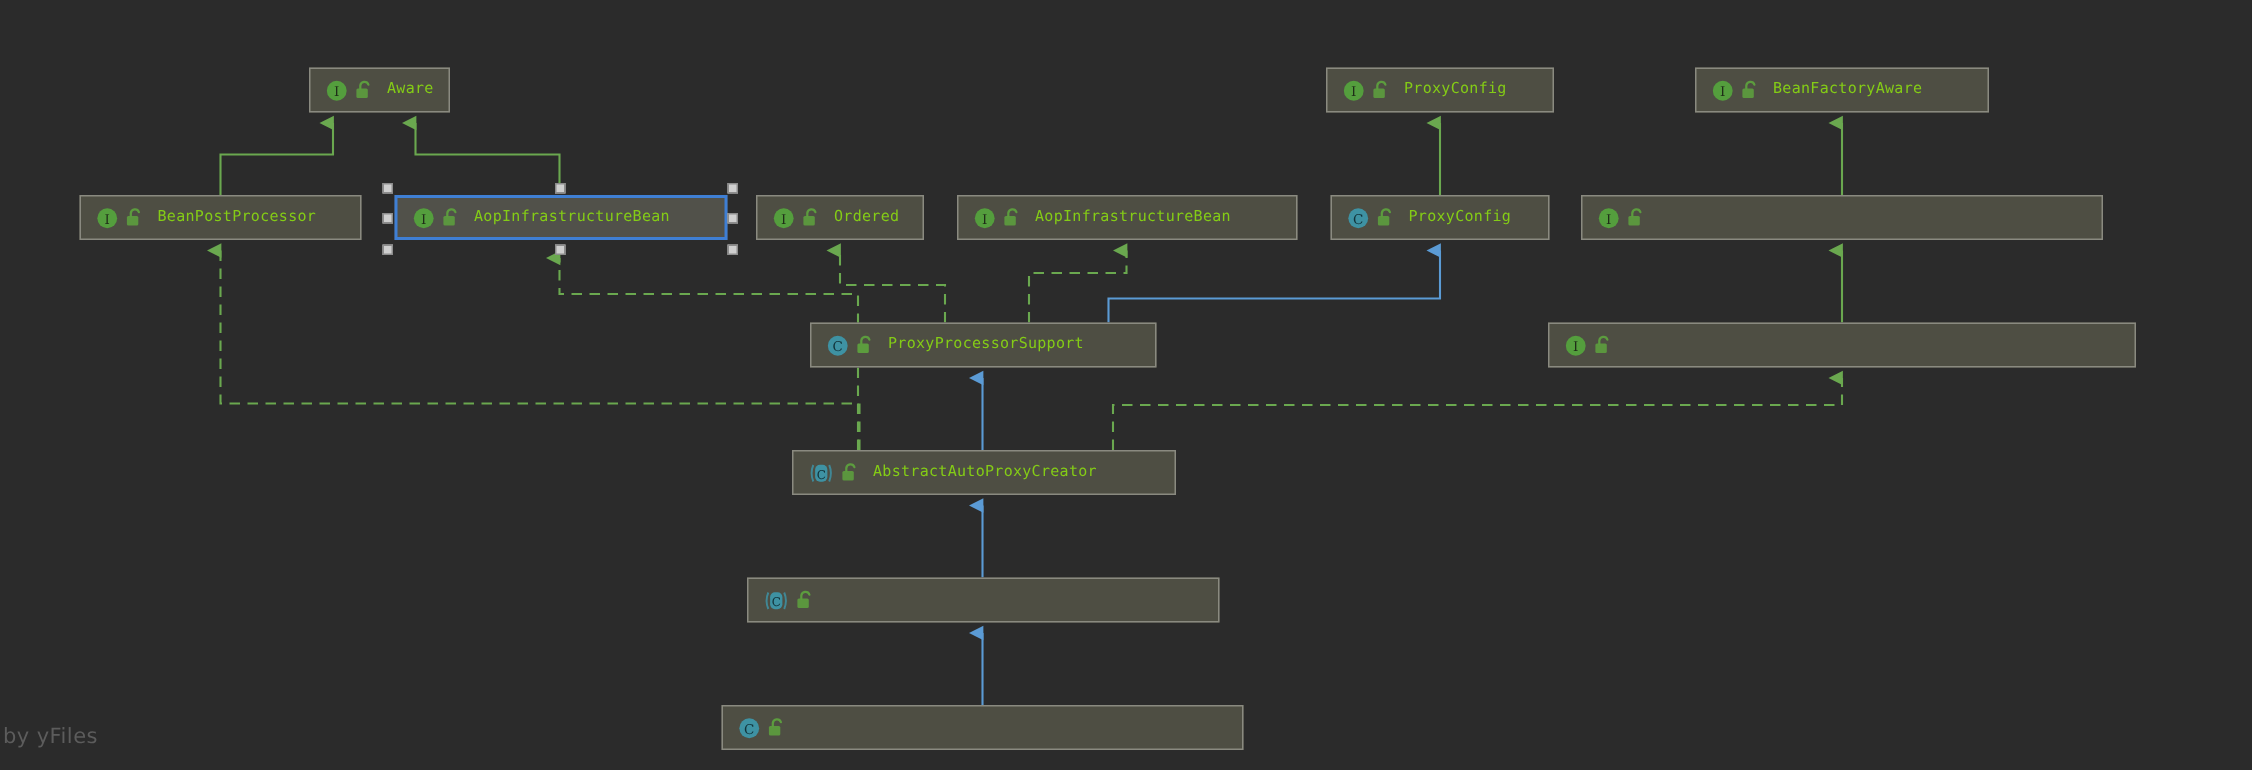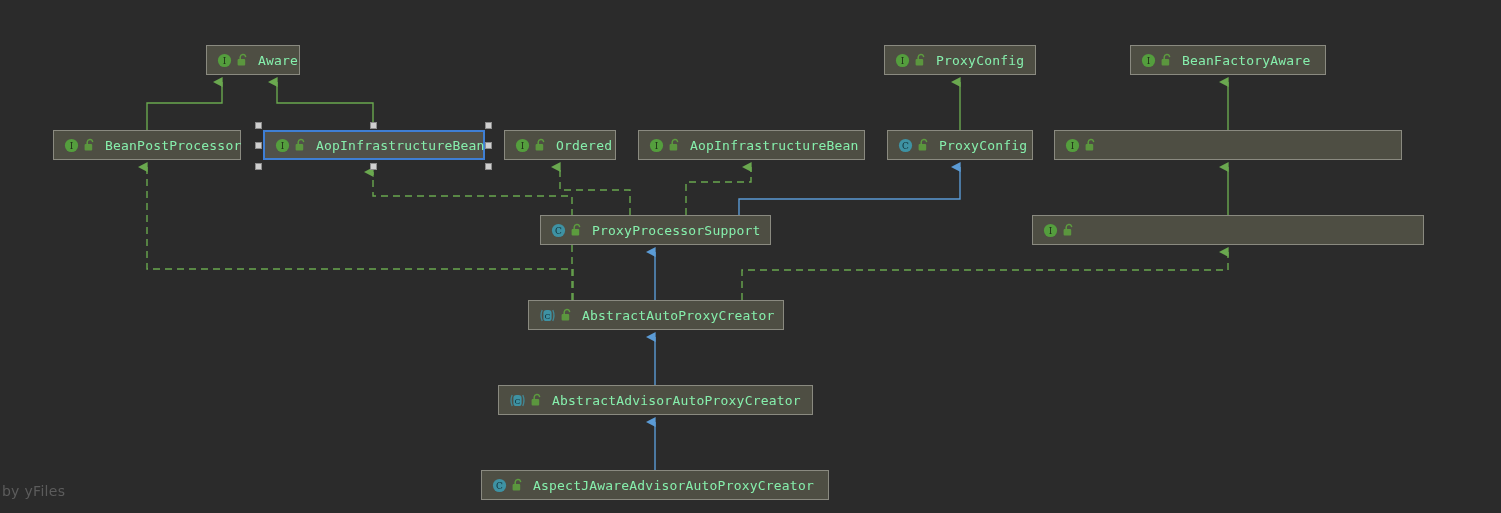--- a/index.html
+++ b/index.html
@@ -7,21 +7,21 @@
        font-family:"DejaVu Sans Mono","Liberation Mono",monospace;}
   #stage{position:relative;width:1501px;height:513px;background:#2b2b2b;}
   #edges{position:absolute;left:0;top:0;width:1501px;height:513px;}
 
   .node{position:absolute;box-sizing:border-box;display:flex;align-items:center;
         background:#4e4e43;border:1px solid #8a8a80;height:30px;padding:0 10px;
         white-space:nowrap;}
   .node.sel{border:2px solid #3f7fd4;background:#51514a;}
   .node .ico{flex:0 0 auto;display:inline-flex;align-items:center;margin-right:4px;}
   .node .lock{flex:0 0 auto;display:inline-flex;align-items:center;margin-right:9px;}
-  .node .lbl{font-size:13px;color:#86efac;letter-spacing:.2px;line-height:1;}
+  .node .lbl{font-size:10px;color:#84cc16;letter-spacing:.2px;line-height:1;}
 
   .handle{position:absolute;width:7px;height:7px;background:#cfcfcf;border:1px solid #8d8d8d;
           box-sizing:border-box;}
 
   .wm{position:absolute;left:-12px;top:483px;font-family:"DejaVu Sans","Liberation Sans",sans-serif;
       font-size:14px;color:#5c5c5c;letter-spacing:.3px;}
 </style>
 </head>
 <body>
 
@@ -243,36 +243,34 @@
             <rect x="4.4" y="1.9" width="8.2" height="11.2" rx="3.2" fill="#3e92a3"></rect>
             <text x="8.5" y="11" text-anchor="middle" font-size="8" font-family="DejaVu Serif,serif" fill="#12333a">C</text>
           </svg>
         </span>
         <span class="lock">
           <svg width="13" height="14" viewBox="0 0 13 14">
             <path d="M4.2 6.2 V4.0 A2.8 2.8 0 0 1 9.6 3.4" stroke="#5c9c3e" stroke-width="1.5" fill="none" stroke-linecap="round"></path>
             <rect x="1.6" y="6.0" width="7.6" height="6.4" rx="1" fill="#5c9c3e" opacity="0.92"></rect>
           </svg>
         </span>
-        <span class="lbl">AbstractAdvisorAutoProxyCreator</span>
       </div>
       <div class="node" style="left: 481px; top: 470px; width: 348px;">
         <span class="ico">
           <svg width="15" height="15" viewBox="0 0 15 15">
             <circle cx="7.5" cy="7.5" r="6.6" fill="#3e92a3"></circle>
             <text x="7.5" y="11" text-anchor="middle" font-size="9" font-family="DejaVu Serif,serif" fill="#12333a">C</text>
           </svg>
         </span>
         <span class="lock">
           <svg width="13" height="14" viewBox="0 0 13 14">
             <path d="M4.2 6.2 V4.0 A2.8 2.8 0 0 1 9.6 3.4" stroke="#5c9c3e" stroke-width="1.5" fill="none" stroke-linecap="round"></path>
             <rect x="1.6" y="6.0" width="7.6" height="6.4" rx="1" fill="#5c9c3e" opacity="0.92"></rect>
           </svg>
         </span>
-        <span class="lbl">AspectJAwareAdvisorAutoProxyCreator</span>
       </div>
     </div>
   <div id="handle-layer">
       <div class="handle" style="left: 255px; top: 122px;"></div>
       <div class="handle" style="left: 370px; top: 122px;"></div>
       <div class="handle" style="left: 485px; top: 122px;"></div>
       <div class="handle" style="left: 255px; top: 142px;"></div>
       <div class="handle" style="left: 485px; top: 142px;"></div>
       <div class="handle" style="left: 255px; top: 163px;"></div>
       <div class="handle" style="left: 370px; top: 163px;"></div>

